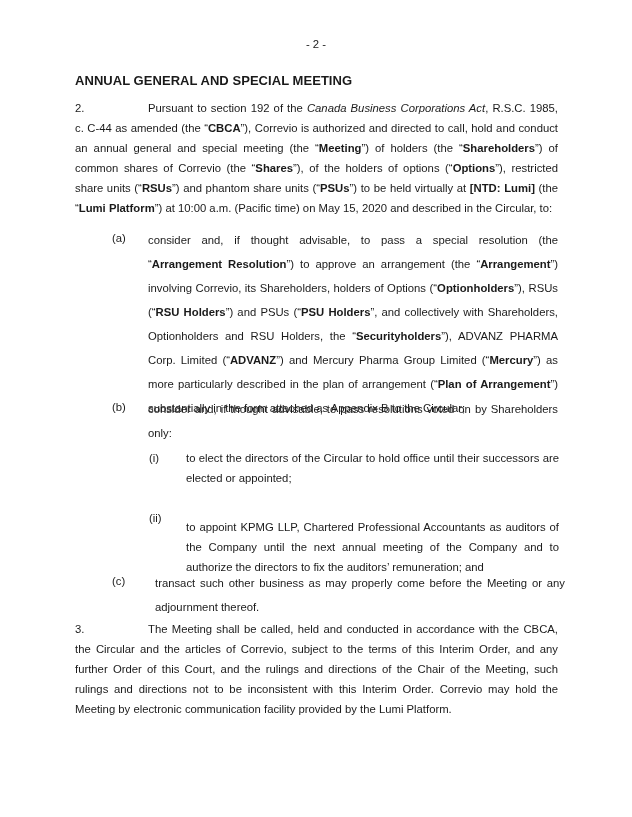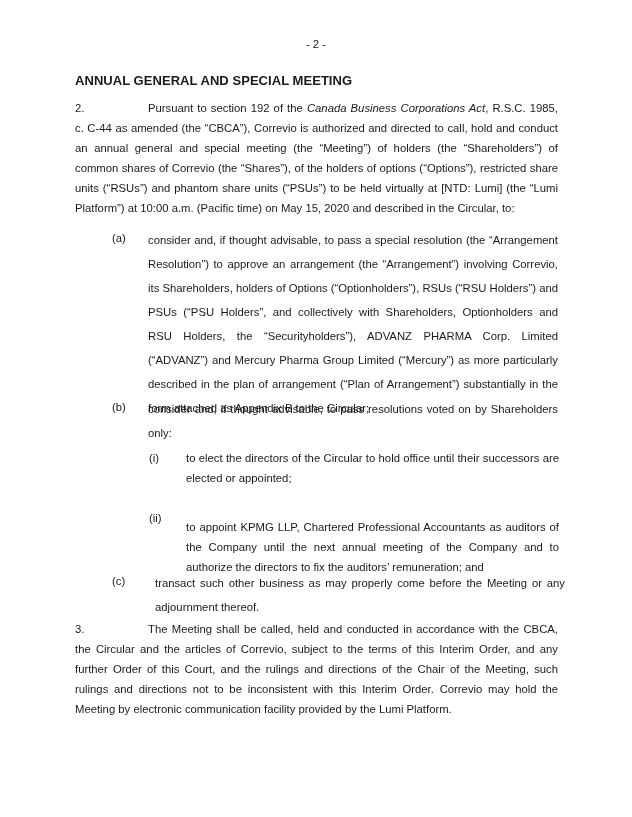--- a/index.html
+++ b/index.html
@@ -5,21 +5,21 @@
   html, body { margin: 0; padding: 0; background: #ffffff; }
   body { width: 632px; height: 817px; position: relative; overflow: hidden;
          font-family: "Liberation Sans", sans-serif; color: #1a1a1a; font-size: 11.3px; }
   .page-number { position: absolute; top: 38px; left: 0; width: 632px; text-align: center; font-size: 11.3px; }
   .heading { position: absolute; top: 73px; left: 75px; font-weight: bold; font-size: 13px; letter-spacing: 0.05px; }
   .para { position: absolute; left: 75px; width: 483px; line-height: 20px; text-align: justify; text-align-last: left; }
   .para .num { display: inline-block; width: 73px; }
   .item { position: absolute; width: 410px; line-height: 24px; text-align: justify; text-align-last: left; }
   .item-label { position: absolute; }
   .sub { position: absolute; width: 373px; line-height: 20px; text-align: justify; text-align-last: left; }
-  b { font-weight: normal; }
+  b { font-weight: bold; }
   i { }
 </style>
 </head>
 <body>
 
 <div>
   <div class="page-number">- 2 -</div>
   <div class="heading">ANNUAL GENERAL AND SPECIAL MEETING</div>
 
   <div class="para" style="top:98px;">

